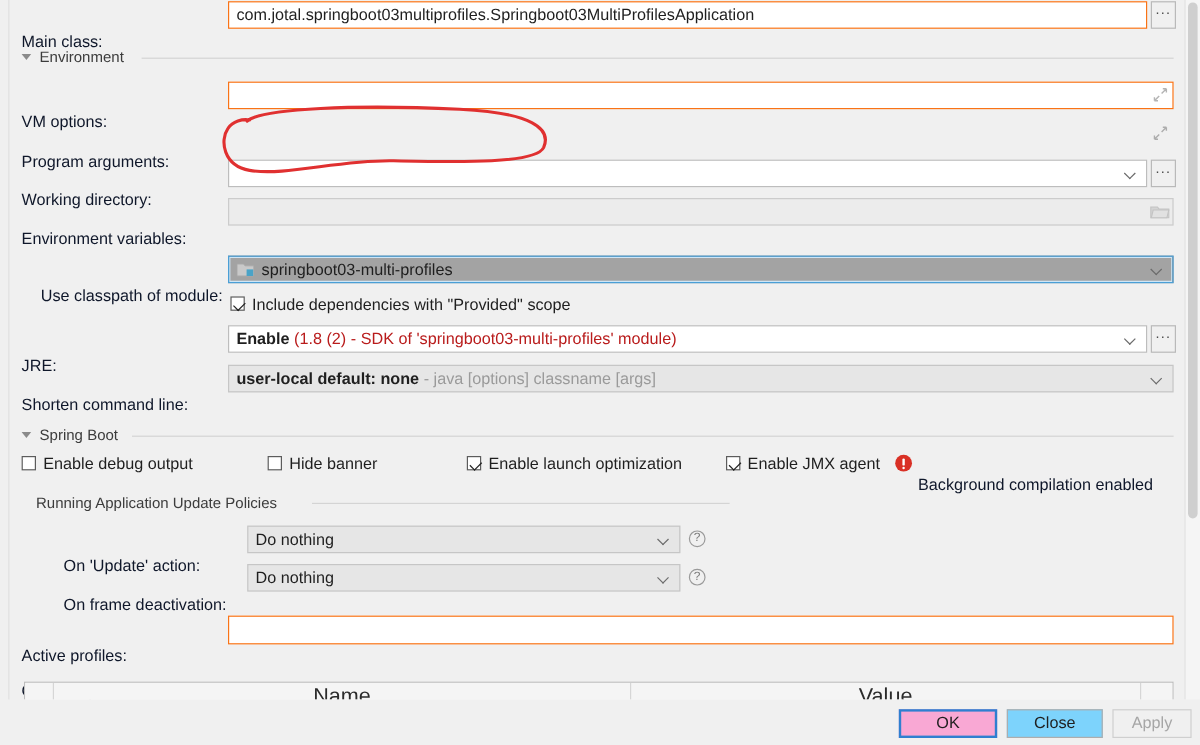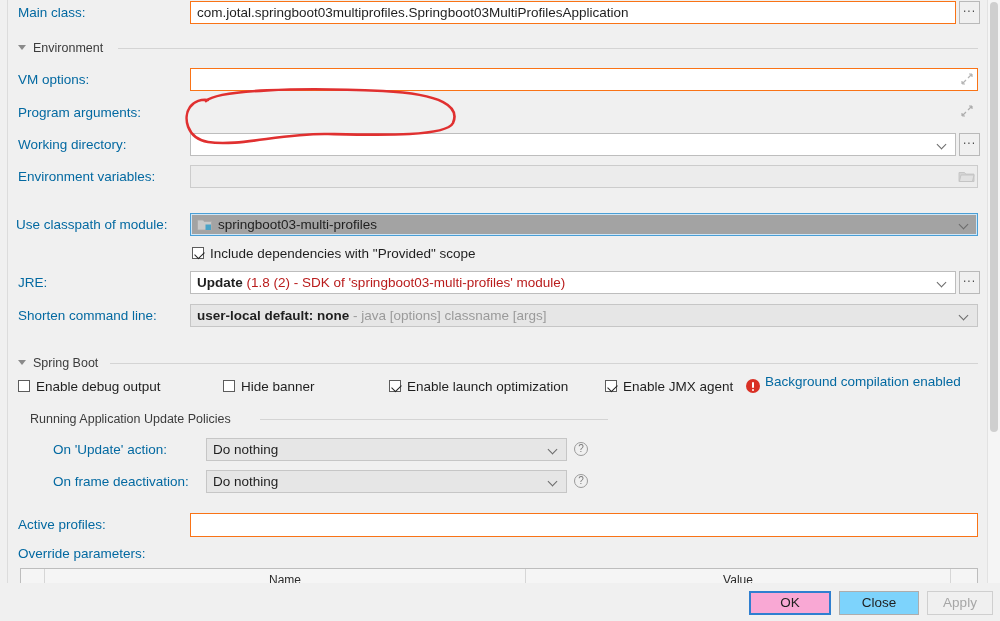--- a/index.html
+++ b/index.html
@@ -33,23 +33,24 @@
   }
 
   .pane {
     position: absolute; left: 8px; top: 0; width: 979px; height: 583px;
     background: #f0f0f0;
     overflow: hidden;
   }
   .lbl {
     position: absolute;
     font-size: 13.5px;
-    color: #0369a1;
+    color: #0f172a;
     white-space: nowrap;
     line-height: 24px;
+    margin-top: 22px;
   }
 
   
   .tfield {
     position: absolute;
     background: #ffffff;
     border: 1px solid #f97316;
     box-sizing: border-box;
     height: 23px;
     line-height: 21px;
@@ -195,21 +196,21 @@
     box-sizing: border-box;
     overflow: hidden;
   }
   .tbl .hdr {
     position: absolute; left: 0; top: 0; height: 22px; width: 100%;
     background: #f5f5f5;
     border-bottom: 1px solid #d0d0d0;
   }
   .tbl .hcell {
     position: absolute; top: 0; height: 22px; line-height: 22px;
-    text-align: center; font-size: 12px; color: #2b2b2b;
+    text-align: center; font-size: 18px; color: #2b2b2b;
     border-right: 1px solid #d6d6d6; box-sizing: border-box;
   }
   .tbl .hcell.last { border-right: none; }
 
   
   .btnbar { position: absolute; left: 0; top: 583px; width: 1000px; height: 38px; background: #f0f0f0; }
   .dbtn {
     position: absolute; top: 8px;
     height: 24px;
     box-sizing: border-box;
@@ -271,38 +272,38 @@
       <span>...</span>
     </div>
 
     <div class="lbl" style="left:10px; top:165px;">Environment variables:</div>
     <div class="tfield disabled" style="left:182px; top:165px; width:788px;"></div>
     <svg class="folder-ico" style="left:950px; top:169px;" viewBox="0 0 17 14">
       <path d="M1 3.5 h5.5 l1.3 1.6 H16 v7.4 H1 Z" fill="#bdbdbd" stroke="#9b9b9b" stroke-width="0.9"></path>
       <path d="M3 6 H16 l-1.6 6.5 H1.4 Z" fill="#d8d8d8" stroke="#9b9b9b" stroke-width="0.9"></path>
     </svg>
 
-    <div class="lbl" style="left:8px; top:213px;">Use classpath of module:</div>
+    <div class="lbl" style="left:26px; top:213px;">Use classpath of module:</div>
     <div class="combo focus" style="left:182px; top:213px; width:788px; padding-left:27px;">springboot03-multi-profiles</div>
     <svg class="mod-ico" style="left:189px; top:218px;" viewBox="0 0 15 13">
       <path d="M0.5 2 h5.5 l1.2 1.5 H14.5 v8.5 H0.5 Z" fill="#c9c9c9" stroke="#a8a8a8" stroke-width="0.8"></path>
       <rect x="8.5" y="6.5" width="5.5" height="5.5" fill="#4aa3c7"></rect>
     </svg>
     <span class="chev" style="left:952px; top:221px;"></span>
 
     <div class="cb" style="left:184px; top:245px;">
       <span class="box">
           <span class="tick"></span>
         </span>
       <span class="ctext">Include dependencies with "Provided" scope</span>
     </div>
 
     <div class="lbl" style="left:10px; top:271px;">JRE:</div>
     <div class="combo" style="left:182px; top:271px; width:766px; padding-right:24px;">
-      <b>Update</b><span style="color:#b91c1c;"> (1.8 (2) - SDK of 'springboot03-multi-profiles' module)</span>
+      <b>Enable</b><span style="color:#b91c1c;"> (1.8 (2) - SDK of 'springboot03-multi-profiles' module)</span>
     </div>
     <span class="chev" style="left:930px; top:279px;"></span>
     <div class="btn-dots" style="left:951px; top:271px;">
       <span>...</span>
     </div>
 
     <div class="lbl" style="left:10px; top:304px;">Shorten command line:</div>
     <div class="combo grey" style="left:182px; top:304px; width:788px;">
       <b>user-local default: none</b><span style="color:#9a9a9a;"> - java [options] classname [args]</span>
     </div>

